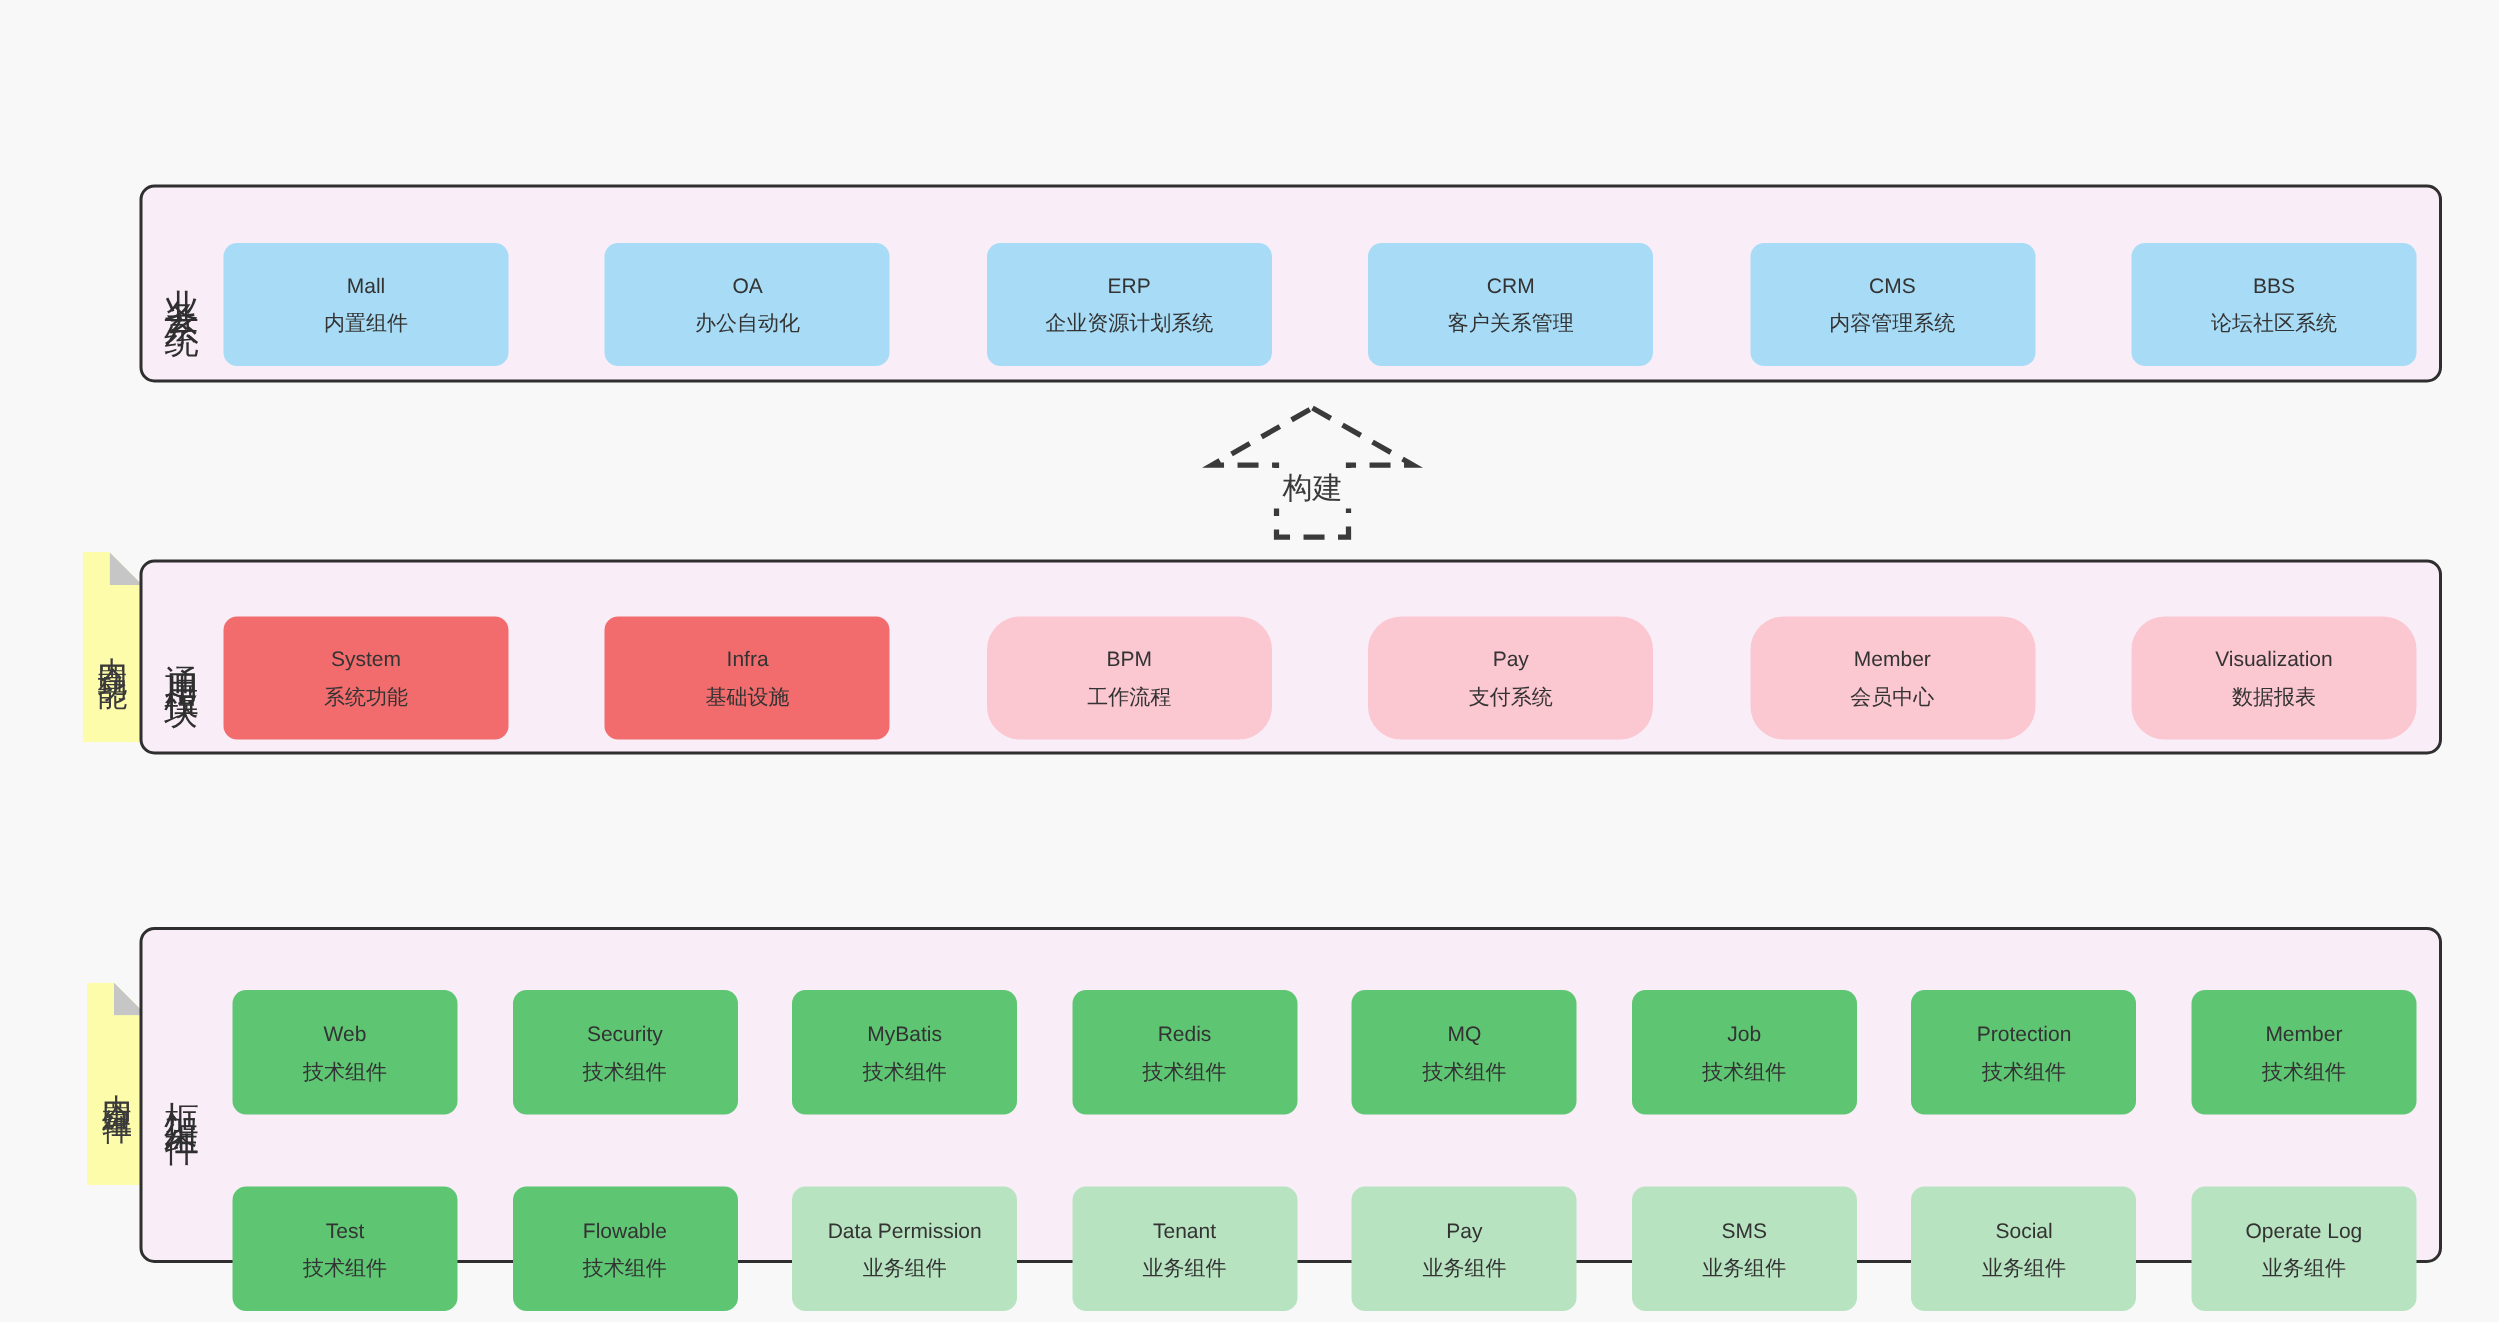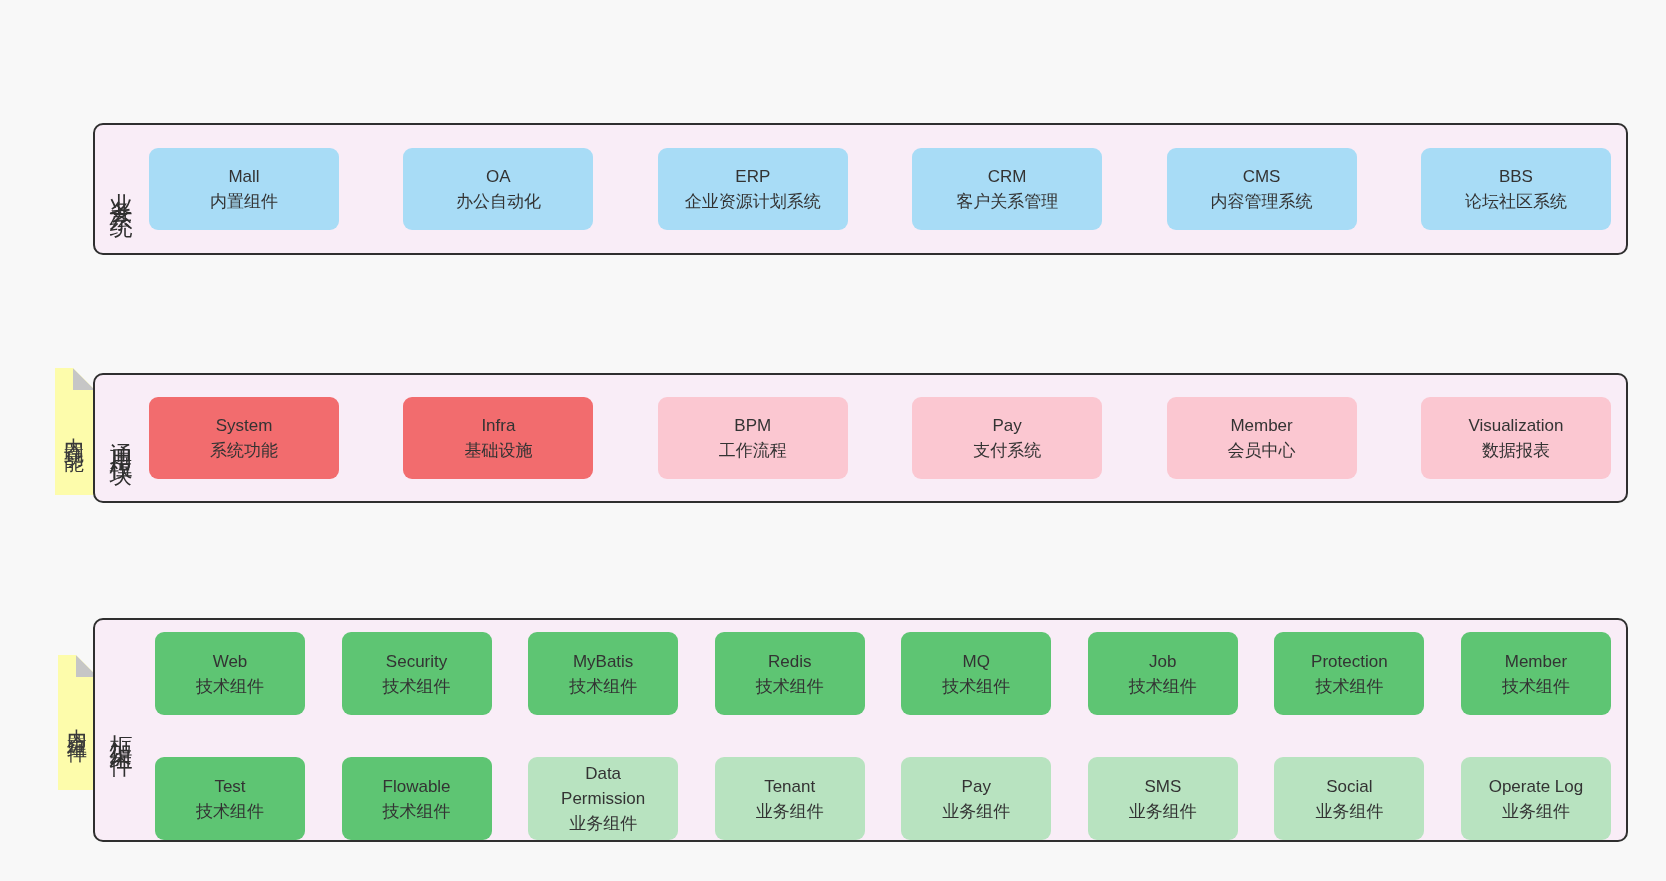--- a/index.html
+++ b/index.html
@@ -27,28 +27,28 @@
   }
   .boxes-col{
     flex:1;display:flex;flex-direction:column;justify-content:space-between;gap:20px;
     padding:12px 15px 0 6px;
   }
   .boxes-col .row{display:flex;justify-content:space-between;}
   
   .box{
     box-sizing:border-box;border-radius:9px;
     display:flex;flex-direction:column;align-items:center;justify-content:center;
-    text-align:center;font-size:17px;line-height:25px;color:#333;
+    text-align:center;font-size:14px;line-height:25px;color:#333;margin-top:28px;
   }
   .box .en,.box .zh{width:100%;}
   .box-l{width:190px;height:82px;padding:2px 10px;}
   .box-s{width:150px;height:83px;padding:2px 17px;}
   .blue{background:#a8dcf6;}
   .red{background:#f26c6e;align-items:flex-end;}
-  .pink{background:#fbc7d1;}
+  .pink{background:#fbc7d1;border-radius:22px;}
   .green{background:#5ec573;}
   .green-light{background:#b8e3c0;}
   
   .sticky{
     position:absolute;width:40px;background:#fdfcab;z-index:1;
     display:flex;align-items:center;justify-content:center;
     clip-path:polygon(0 0,calc(100% - 22px) 0,100% 22px,100% 100%,0 100%);
   }
   .sticky-1{left:55px;top:368px;height:127px;}
   .sticky-2{left:58px;top:655px;height:135px;}
@@ -109,20 +109,26 @@
         <div class="en">CMS</div>
         <div class="zh">内容管理系统</div>
       </div>
       <div class="box box-l blue">
         <div class="en">BBS</div>
         <div class="zh">论坛社区系统</div>
       </div>
     </div>
   </section>
 
+  <div class="arrow arrow-1">
+    <svg width="170" height="105" viewBox="0 0 170 105">
+      <path d="M 85 14 L 152 52 L 109 52 L 109 100 L 61 100 L 61 52 L 18 52 Z" fill="none" stroke="#3a3a3a" stroke-width="3.5" stroke-dasharray="14 9"></path>
+    </svg>
+    <span class="arrow-label">构建</span>
+  </div>
 
   <section class="layer layer-2">
     <div class="layer-label">通用模块</div>
     <div class="boxes">
       <div class="box box-l red">
         <div class="en">System</div>
         <div class="zh">系统功能</div>
       </div>
       <div class="box box-l red">
         <div class="en">Infra</div>

